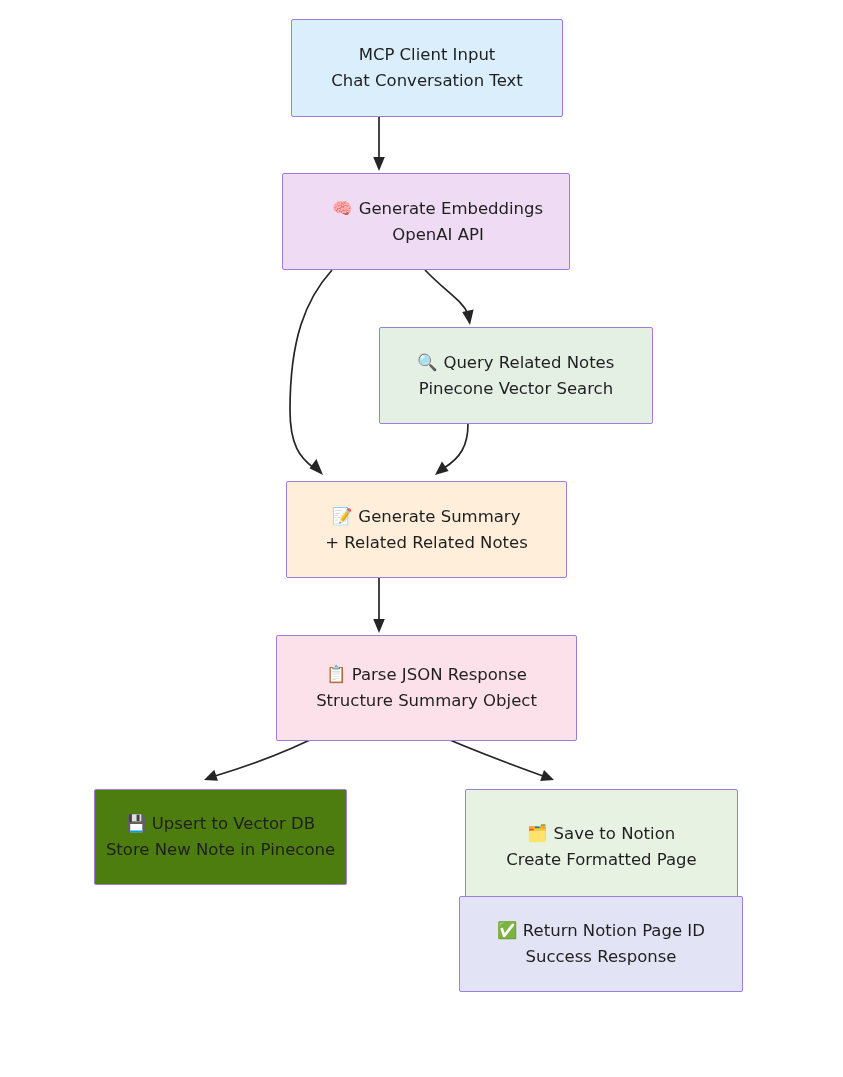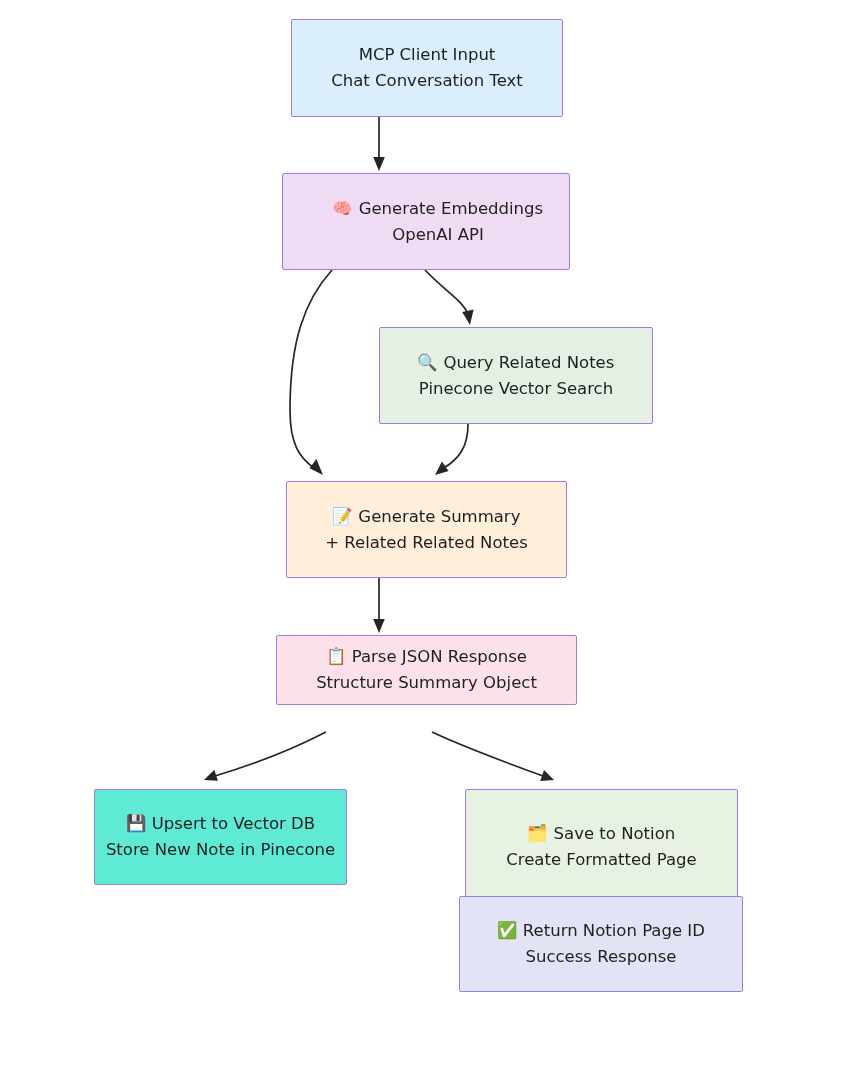--- a/index.html
+++ b/index.html
@@ -116,26 +116,26 @@
   <div class="node-box" style="left: 331px; top: 327px; width: 274px; height: 97px; background: rgb(227, 240, 227); border-color: rgb(160, 124, 220);">
     <span class="node-line">🔍 Query Related Notes</span>
     <span class="node-line">Pinecone Vector Search</span>
   </div>
 
   <div class="node-box" style="left: 238px; top: 481px; width: 281px; height: 97px; background: rgb(255, 238, 218); border-color: rgb(160, 124, 220);">
     <span class="node-line">📝 Generate Summary</span>
     <span class="node-line">+ Related Related Notes</span>
   </div>
 
-  <div class="node-box" style="left: 228px; top: 635px; width: 301px; height: 70px; background: rgb(252, 224, 234); border-color: rgb(160, 124, 220);">
+  <div class="node-box" style="left: 228px; top: 635px; width: 301px; height: 106px; background: rgb(252, 224, 234); border-color: rgb(160, 124, 220);">
     <span class="node-line">📋 Parse JSON Response</span>
     <span class="node-line">Structure Summary Object</span>
   </div>
 
-  <div class="node-box" style="left: 46px; top: 789px; width: 253px; height: 96px; background: #5eead4; border-color: rgb(160, 124, 220);">
+  <div class="node-box" style="left: 46px; top: 789px; width: 253px; height: 96px; background: #4d7c0f; border-color: rgb(160, 124, 220);">
     <span class="node-line">💾 Upsert to Vector DB</span>
     <span class="node-line">Store New Note in Pinecone</span>
   </div>
 
   <div class="node-box" style="left: 417px; top: 789px; width: 273px; height: 116px; background: rgb(232, 242, 227); border-color: rgb(160, 124, 220);">
     <span class="node-line">🗂️ Save to Notion</span>
     <span class="node-line">Create Formatted Page</span>
   </div>
 
   <div class="node-box" style="left: 411px; top: 896px; width: 284px; height: 96px; background: rgb(226, 228, 245); border-color: rgb(160, 124, 220);">

